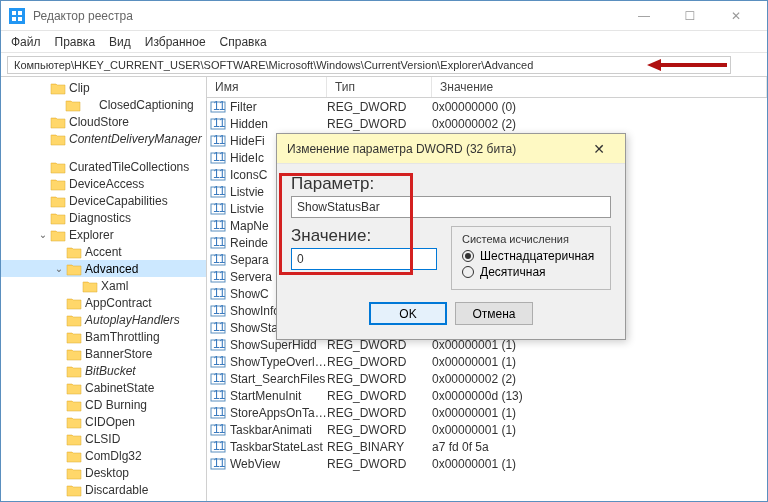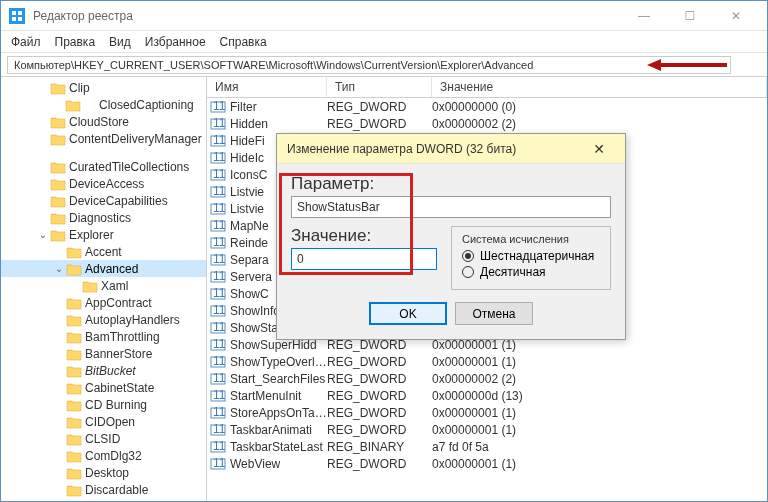--- a/index.html
+++ b/index.html
@@ -121,21 +121,21 @@
           <span class="label">ClosedCaptioning</span>
         </div>
         <div class="tree-item" style="padding-left: 36px;">
           <span class="exp"></span>
           <span class="folder"><svg viewBox="0 0 16 14">
               <path d="M1 3 L6 3 L7 4 L15 4 L15 13 L1 13 Z" fill="#ffd76a" stroke="#d9a832" stroke-width="0.5"></path>
               <path d="M1 3 L6 3 L7 4 L1 4 Z" fill="#f7c44c"></path>
             </svg></span>
           <span class="label">CloudStore</span>
         </div>
-        <div class="tree-item" style="padding-left: 36px;">
+        <div class="tree-item" style="padding-left: 36px; font-style: italic;">
           <span class="exp"></span>
           <span class="folder"><svg viewBox="0 0 16 14">
               <path d="M1 3 L6 3 L7 4 L15 4 L15 13 L1 13 Z" fill="#ffd76a" stroke="#d9a832" stroke-width="0.5"></path>
               <path d="M1 3 L6 3 L7 4 L1 4 Z" fill="#f7c44c"></path>
             </svg></span>
           <span class="label">ContentDeliveryManager</span>
         </div>
         <div class="tree-item" style="padding-left: 36px; margin-top: 11px;">
           <span class="exp"></span>
           <span class="folder"><svg viewBox="0 0 16 14">
@@ -201,21 +201,21 @@
           <span class="label">Xaml</span>
         </div>
         <div class="tree-item" style="padding-left: 52px;">
           <span class="exp"></span>
           <span class="folder"><svg viewBox="0 0 16 14">
               <path d="M1 3 L6 3 L7 4 L15 4 L15 13 L1 13 Z" fill="#ffd76a" stroke="#d9a832" stroke-width="0.5"></path>
               <path d="M1 3 L6 3 L7 4 L1 4 Z" fill="#f7c44c"></path>
             </svg></span>
           <span class="label">AppContract</span>
         </div>
-        <div class="tree-item" style="padding-left: 52px;">
+        <div class="tree-item" style="padding-left: 52px; font-style: italic;">
           <span class="exp"></span>
           <span class="folder"><svg viewBox="0 0 16 14">
               <path d="M1 3 L6 3 L7 4 L15 4 L15 13 L1 13 Z" fill="#ffd76a" stroke="#d9a832" stroke-width="0.5"></path>
               <path d="M1 3 L6 3 L7 4 L1 4 Z" fill="#f7c44c"></path>
             </svg></span>
           <span class="label">AutoplayHandlers</span>
         </div>
         <div class="tree-item" style="padding-left: 52px;">
           <span class="exp"></span>
           <span class="folder"><svg viewBox="0 0 16 14">

